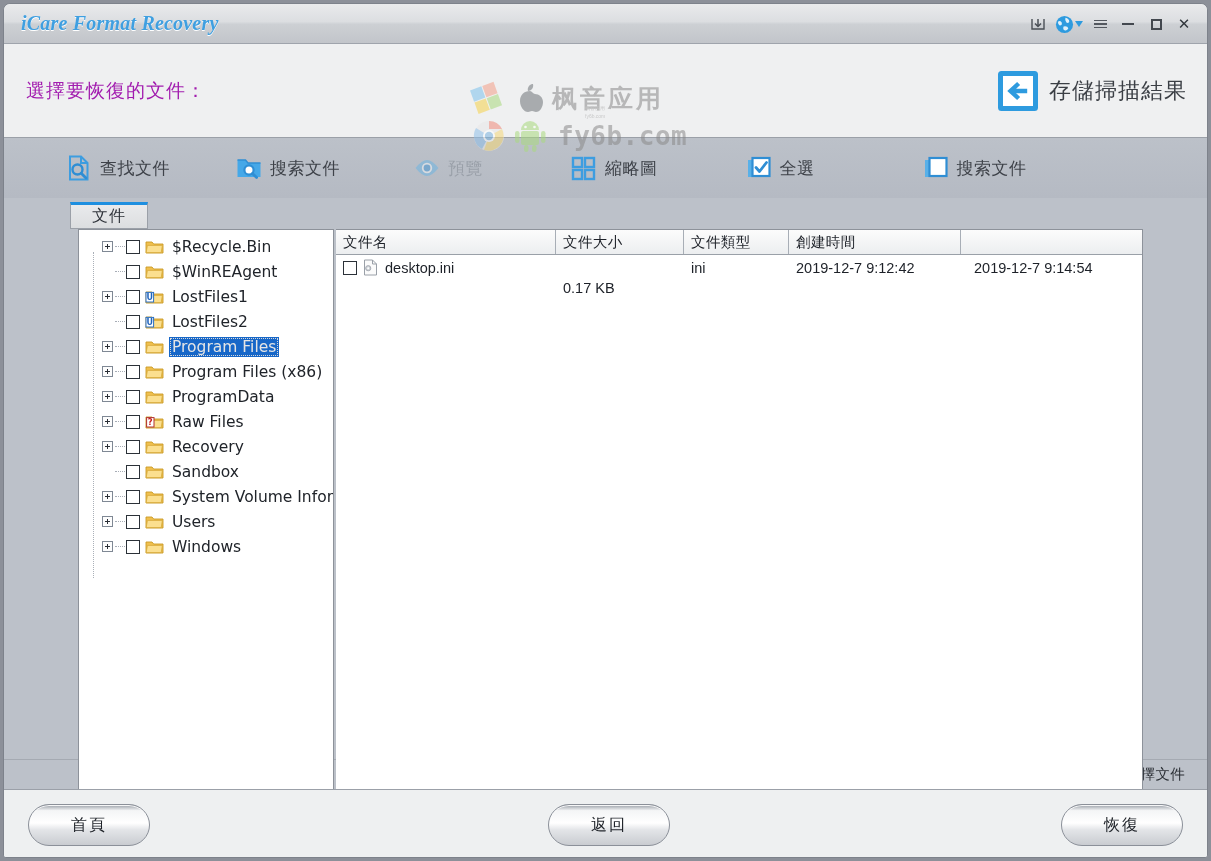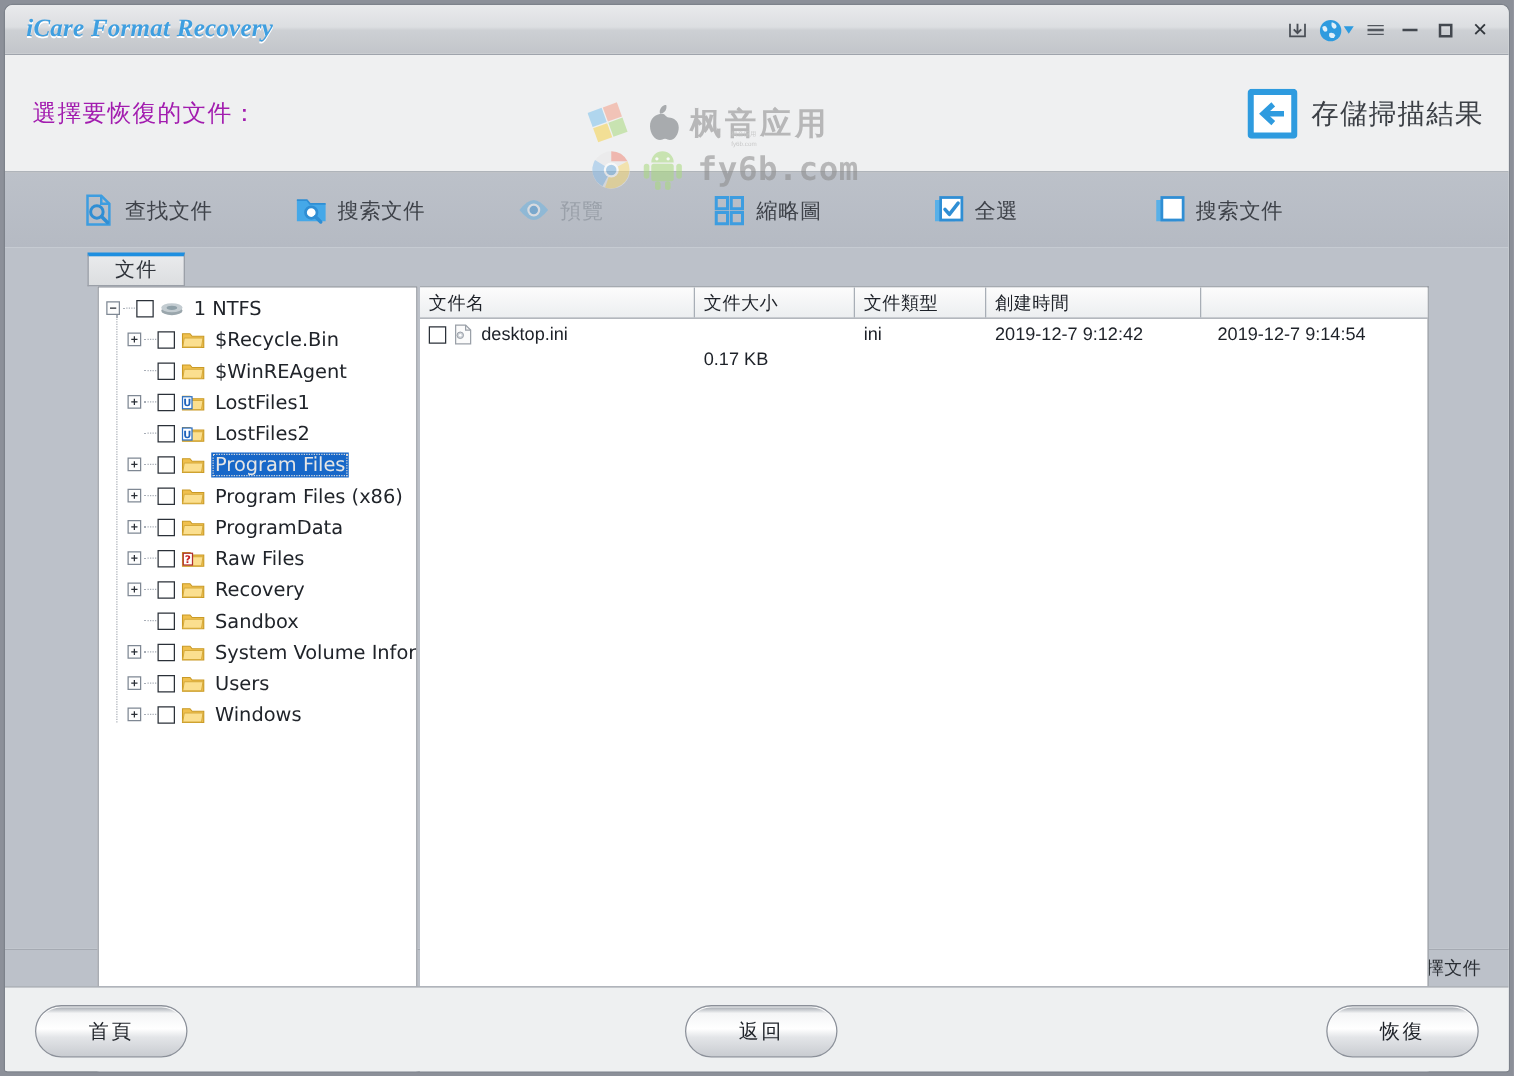--- a/index.html
+++ b/index.html
@@ -459,31 +459,20 @@
       <div class="tab">
         <span>文件</span>
       </div>
     </div>
 
     <div class="panels">
 
       <div class="treepanel">
         <div class="tree" id="tree-root">
           <div class="trunk"></div>
-        <div class="tnode">
-              <span class="expander"></span>
-              <span class="dots"></span>
-              <span class="tcheck"></span>
-              <span class="ticonsm"><svg width="19" height="16" viewBox="0 0 19 16">
-                  <ellipse cx="9.5" cy="9.5" rx="8.5" ry="3.6" fill="#9aa6ac"></ellipse>
-                  <ellipse cx="9.5" cy="7.2" rx="8.5" ry="3.6" fill="#c3ccd1"></ellipse>
-                  <ellipse cx="9.5" cy="7.2" rx="4.2" ry="1.7" fill="#8fa0a8"></ellipse>
-                </svg></span>
-              <span class="tlabel">1 NTFS</span>
-            </div>
             <div class="tnode">
               <span class="indent" style="width: 17px;"></span>
               <span class="expander plus"></span>
               <span class="dots"></span>
               <span class="tcheck"></span>
               <span class="ticonsm"><svg width="19" height="16" viewBox="0 0 19 16">
                   <path d="M1 3 H7 L8.7 5 H18 V14 H1 Z" fill="#f0c04e" stroke="#c99a26" stroke-width=".9"></path>
                   <path d="M2.4 6.4 H17.4 L16.2 13.6 H1.2 Z" fill="#fbdf8f" stroke="#d6aa3b" stroke-width=".8"></path>
                 </svg></span>
               <span class="tlabel">$Recycle.Bin</span>

